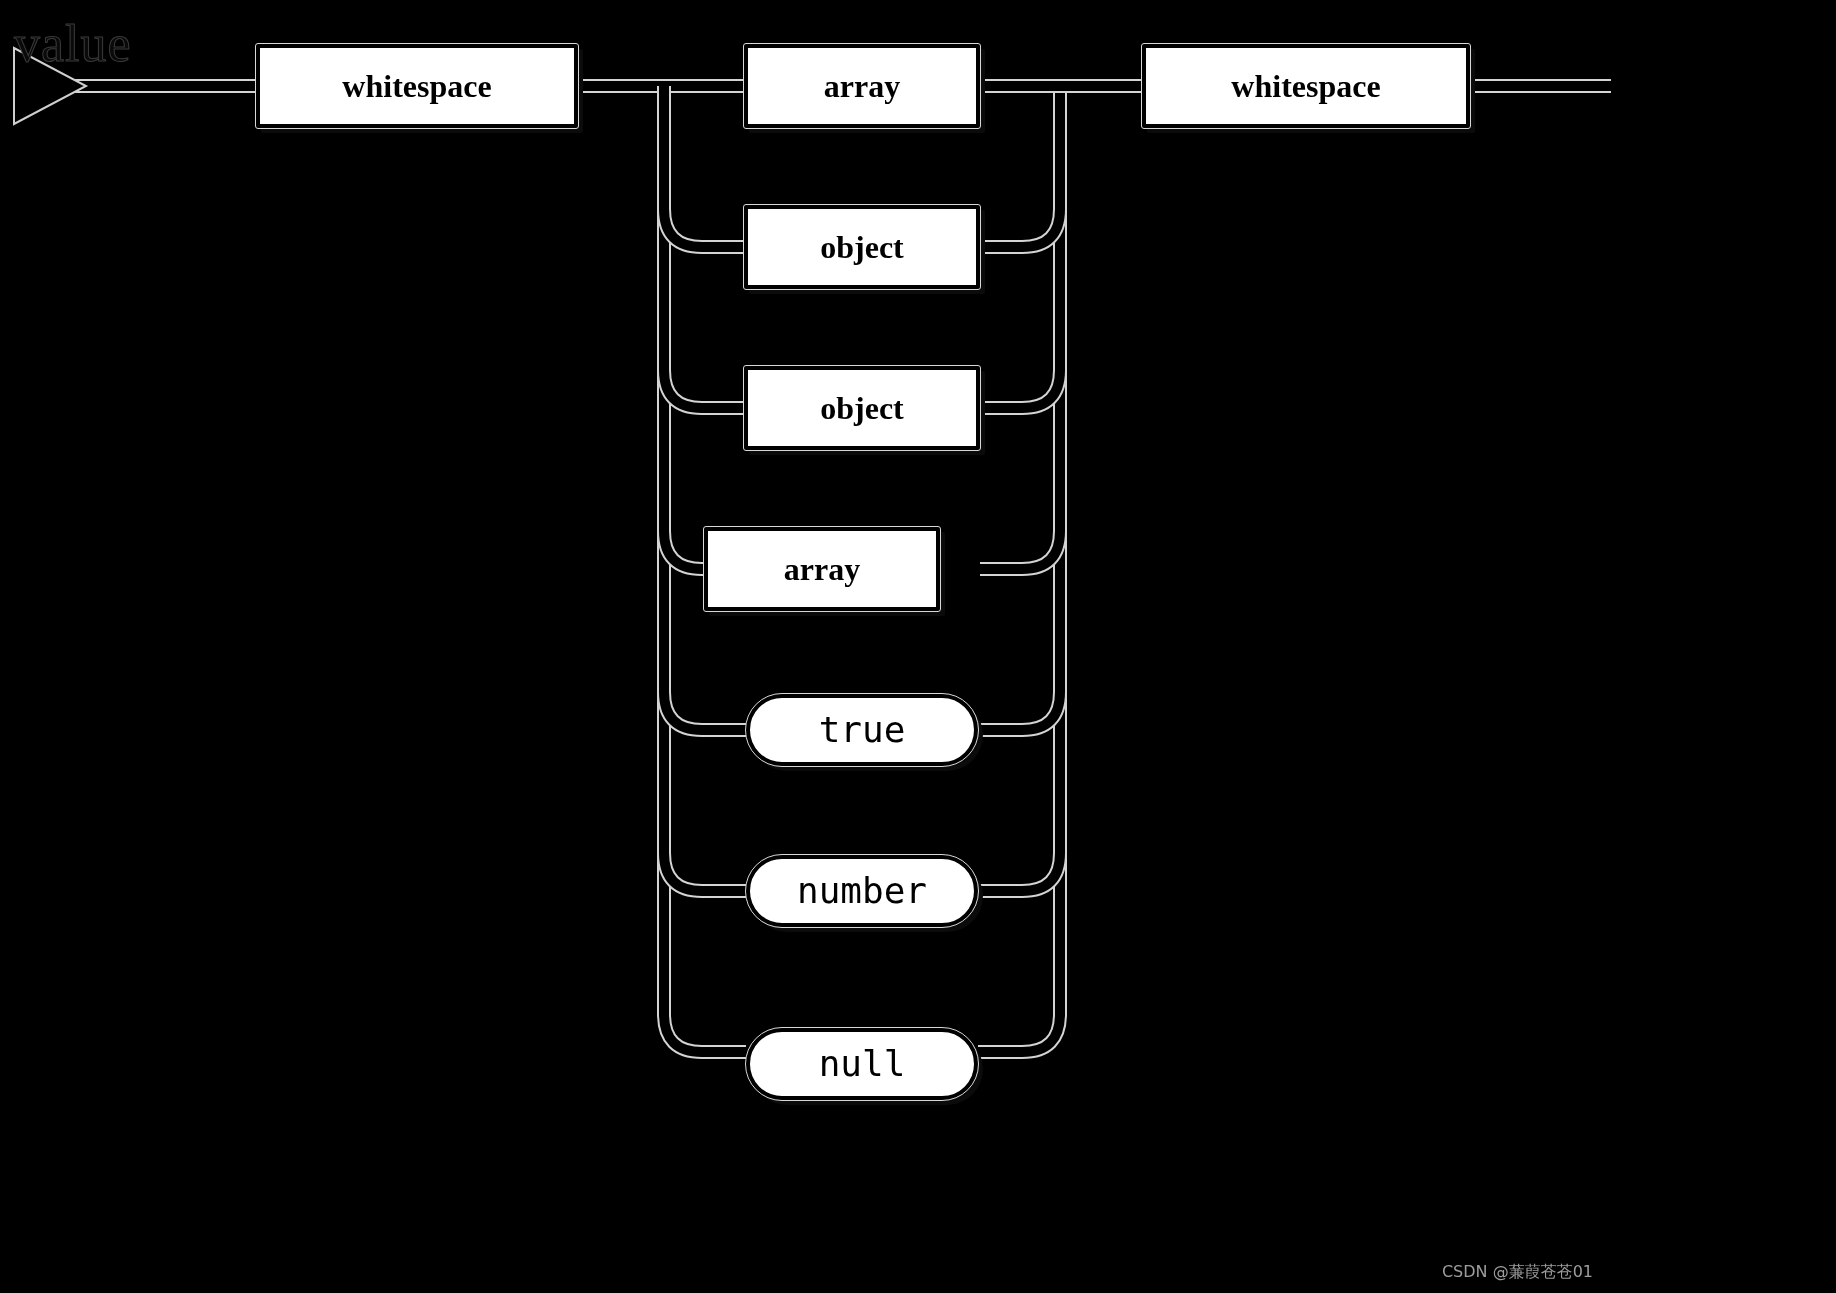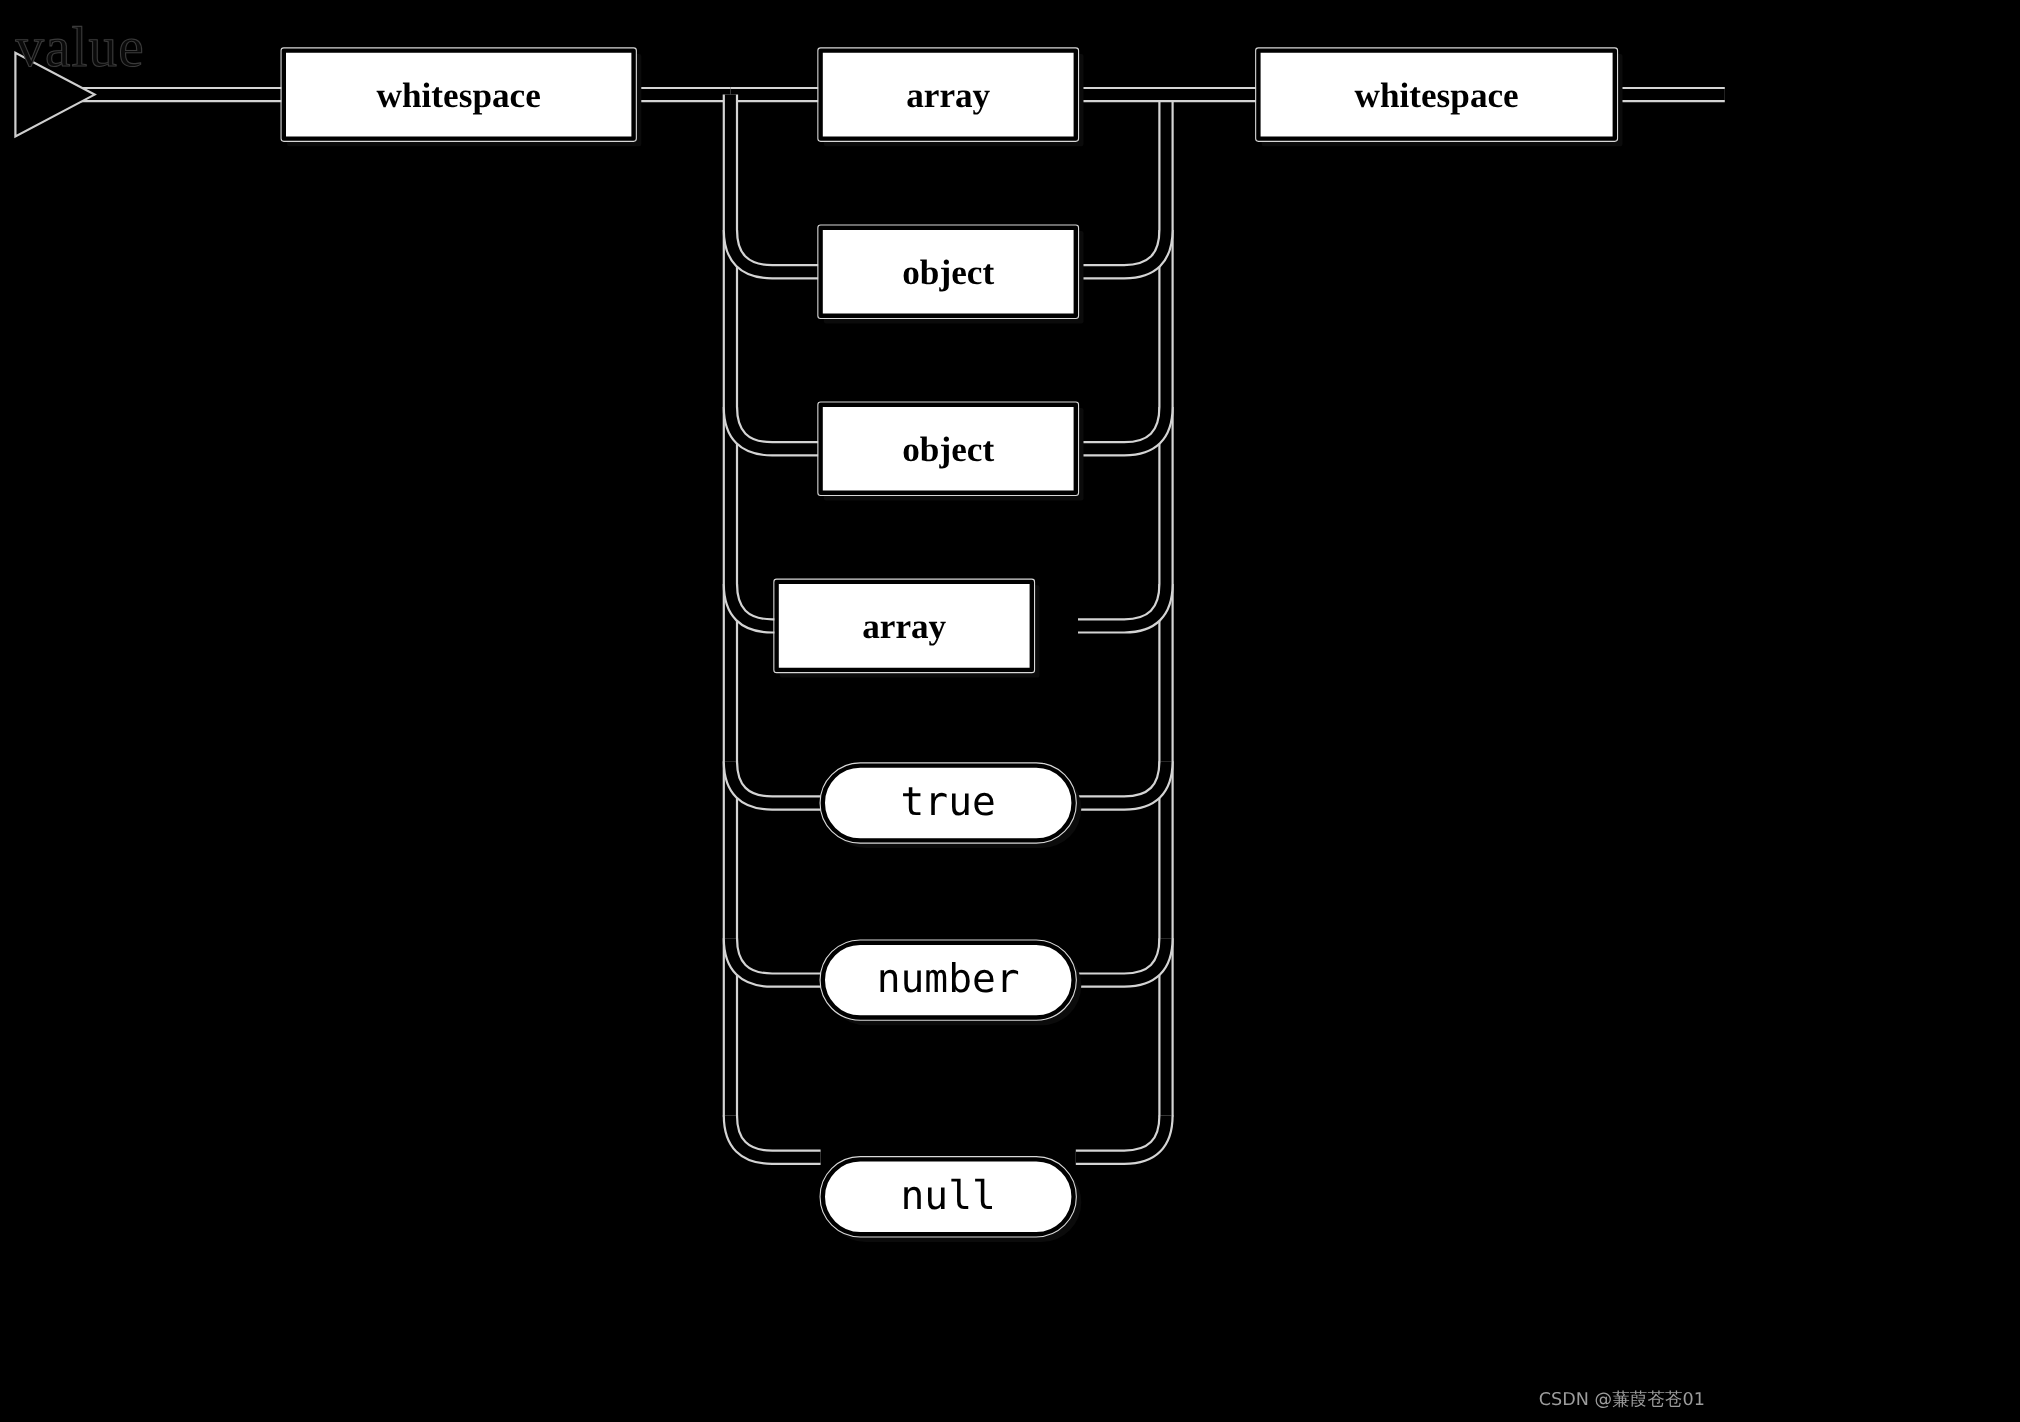--- a/index.html
+++ b/index.html
@@ -10,20 +10,21 @@
   }
   body {
     font-family: "Liberation Serif", serif;
   }
   #stage {
     position: relative;
     width: 1568px;
     height: 1293px;
     background: #000000;
     overflow: hidden;
+    padding-left: 43px;
   }
   #rail-svg {
     position: absolute;
     left: 0;
     top: 0;
     width: 1836px;
     height: 1293px;
   }
 
   
@@ -231,21 +232,21 @@
   </div>
 
   <div class="node terminal" style="left:746px; top:694px; width:232px; height:72px;">
     <span>true</span>
   </div>
 
   <div class="node terminal" style="left:746px; top:855px; width:232px; height:72px;">
     <span>number</span>
   </div>
 
-  <div class="node terminal" style="left:746px; top:1052px; width:232px; height:72px;text-align:right;">
+  <div class="node terminal" style="left:746px; top:1028px; width:232px; height:72px;text-align:right;">
     <span>null</span>
   </div>
 
   <div class="node nonterminal" style="left:1142px; top:44px; width:328px; height:84px;">
     <span>whitespace</span>
   </div>
 
   <div id="watermark">CSDN @蒹葭苍苍01</div>
 
 </div>

